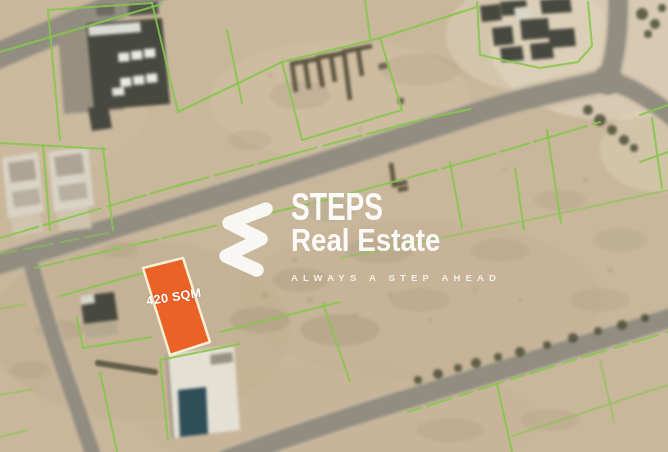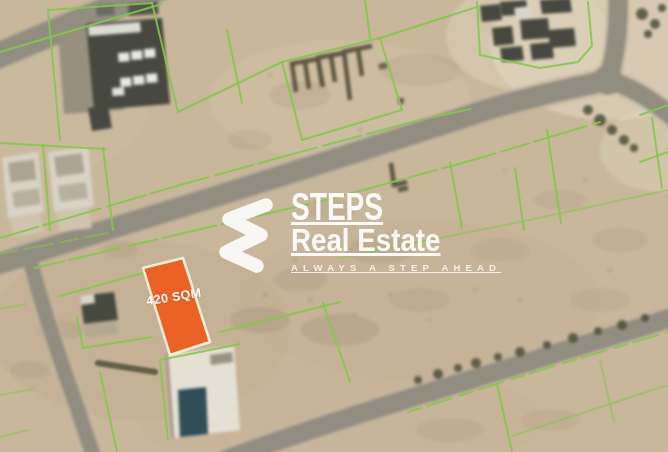--- a/index.html
+++ b/index.html
@@ -23,29 +23,29 @@
   .cadsvg{position:absolute;inset:0;}
   .cadlines{filter:blur(.45px);}
   .cad{fill:none;stroke:var(--cadastral_green);stroke-width:2;stroke-linecap:round;opacity:.88;}
   .cad.faint{opacity:.55;}
   .hedge{fill:none;stroke:#4A4A36;stroke-width:6;stroke-linecap:round;opacity:.8;filter:blur(.8px);}
   .plotpoly{fill:var(--plot_fill);stroke:var(--plot_border);stroke-width:2.5;stroke-linejoin:round;}
   
   .plot-label{position:absolute;left:146px;top:288px;width:80px;transform:rotate(-9deg);
     color:#fff;font-size:12.5px;font-weight:bold;letter-spacing:.4px;white-space:nowrap;
     text-shadow:0 0 2px rgba(120,40,0,.35);}
-  .watermark{position:absolute;left:216px;top:190px;display:flex;align-items:flex-end;
-    color:var(--watermark_white);opacity:.94;text-decoration:underline;}
+  .watermark{position:absolute;left:216px;top:190px;display:flex;align-items:center;
+    color:var(--watermark_white);opacity:.94;}
   .wm-icon{width:58px;height:78px;margin-top:2px;}
   .wm-text{margin-left:17px;}
   .wm-steps{font-size:39px;font-weight:bold;line-height:.86;letter-spacing:0;
     transform:scaleX(.72);transform-origin:left top;}
   .wm-real{font-size:31.5px;font-weight:bold;line-height:1.0;letter-spacing:0;
     transform:scaleX(.88);transform-origin:left top;margin-top:1px;}
-  .wm-tag{font-size:9.5px;font-weight:bold;letter-spacing:5.2px;margin-top:6px;opacity:.85;white-space:nowrap;}
+  .wm-tag{font-size:9.5px;font-weight:bold;letter-spacing:5.2px;margin-top:16px;opacity:.85;white-space:nowrap;}
 </style>
 </head>
 <body>
 
 <div id="app">
 
   <div class="terrain">
     <svg width="668" height="452" viewBox="0 0 668 452">
       <rect class="sandbase" x="-20" y="-20" width="708" height="492"></rect>
 

